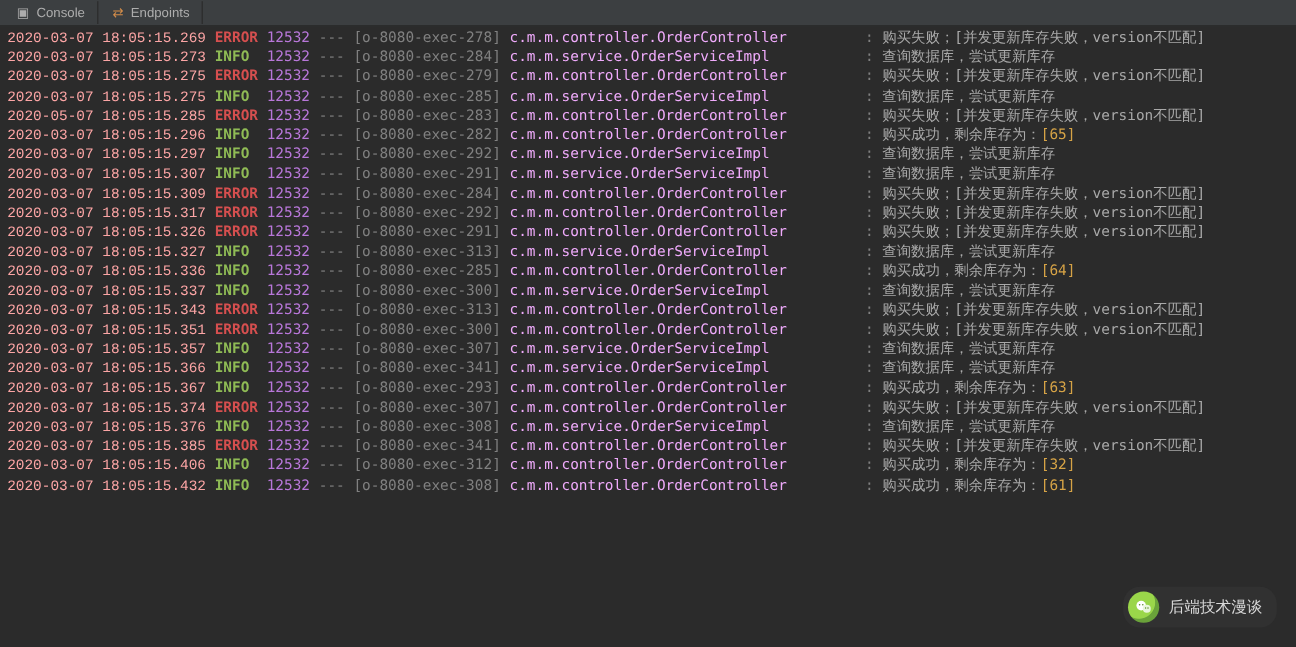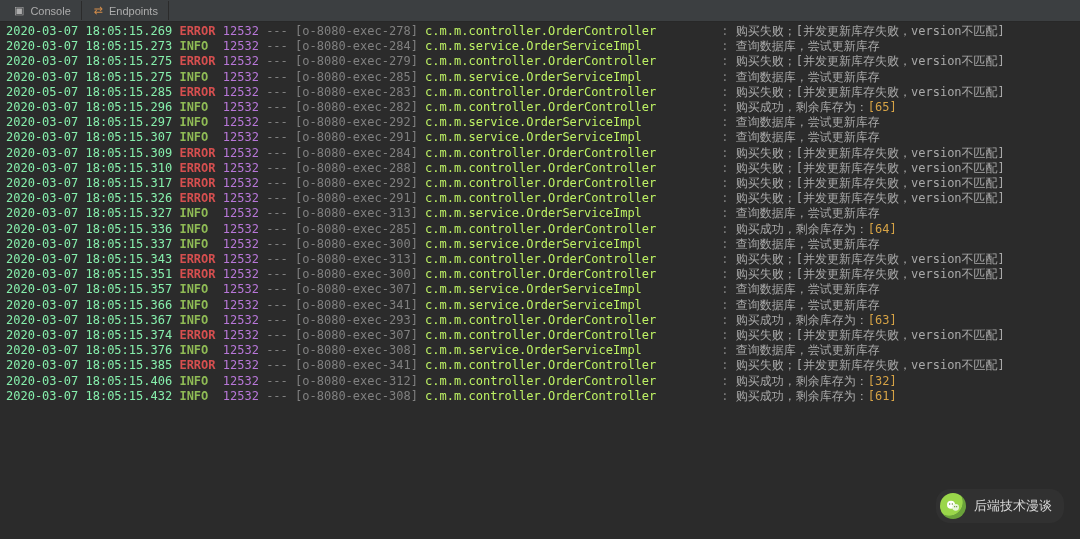--- a/index.html
+++ b/index.html
@@ -16,27 +16,27 @@
     display: flex; align-items: center; gap: 6px;
     padding: 3px 10px; color: #adadad; cursor: pointer;
     border-right: 1px solid #2b2b2b; font-size: 11px;
     font-family: "Segoe UI", Arial, sans-serif;
   }
   .console-panel {
     background: #2b2b2b; height: calc(100% - 22px);
     padding: 2px 6px; position: relative;
   }
   .log-line { white-space: pre; line-height: 15.2px; letter-spacing: 0; }
-  .ts   { color: #86efac; }
+  .ts   { color: #fca5a5; font-family: Liberation Mono, monospace; }
   .lvl-INFO  { color: #8fbb55; font-weight: bold; margin-top: 10px; }
   .lvl-ERROR { color: #d64f4f; font-weight: bold; }
   .pid  { color: #b877d9; }
   .dash { color: #808080; }
   .thread { color: #808080; }
-  .logger { color: #bef264; }
+  .logger { color: #f0abfc; }
   .msg  { color: #a9a9a9; }
   .highlight { color: #d6a346; }
 
   .overlay {
     position: absolute; right: 16px; bottom: 16px;
     display: flex; align-items: center; gap: 8px;
     background: rgba(60,60,60,0.35); border-radius: 14px; padding: 4px 12px 4px 4px;
   }
   .overlay .avatar {
     width: 26px; height: 26px; border-radius: 50%;
@@ -63,21 +63,20 @@
   <div id="log-container">
       <div class="log-line"><span class="ts">2020-03-07 18:05:15.269</span> <span class="lvl-ERROR">ERROR</span> <span class="pid">12532</span> <span class="dash">---</span> <span class="thread">[o-8080-exec-278]</span> <span class="logger">c.m.m.controller.OrderController        </span> <span class="dash">:</span> <span class="msg">购买失败；[并发更新库存失败，version不匹配]</span></div>
       <div class="log-line"><span class="ts">2020-03-07 18:05:15.273</span> <span class="lvl-INFO">INFO </span> <span class="pid">12532</span> <span class="dash">---</span> <span class="thread">[o-8080-exec-284]</span> <span class="logger">c.m.m.service.OrderServiceImpl          </span> <span class="dash">:</span> <span class="msg">查询数据库，尝试更新库存</span></div>
       <div class="log-line"><span class="ts">2020-03-07 18:05:15.275</span> <span class="lvl-ERROR">ERROR</span> <span class="pid">12532</span> <span class="dash">---</span> <span class="thread">[o-8080-exec-279]</span> <span class="logger">c.m.m.controller.OrderController        </span> <span class="dash">:</span> <span class="msg">购买失败；[并发更新库存失败，version不匹配]</span></div>
       <div class="log-line"><span class="ts">2020-03-07 18:05:15.275</span> <span class="lvl-INFO">INFO </span> <span class="pid">12532</span> <span class="dash">---</span> <span class="thread">[o-8080-exec-285]</span> <span class="logger">c.m.m.service.OrderServiceImpl          </span> <span class="dash">:</span> <span class="msg">查询数据库，尝试更新库存</span></div>
       <div class="log-line"><span class="ts">2020-05-07 18:05:15.285</span> <span class="lvl-ERROR">ERROR</span> <span class="pid">12532</span> <span class="dash">---</span> <span class="thread">[o-8080-exec-283]</span> <span class="logger">c.m.m.controller.OrderController        </span> <span class="dash">:</span> <span class="msg">购买失败；[并发更新库存失败，version不匹配]</span></div>
       <div class="log-line"><span class="ts">2020-03-07 18:05:15.296</span> <span class="lvl-INFO">INFO </span> <span class="pid">12532</span> <span class="dash">---</span> <span class="thread">[o-8080-exec-282]</span> <span class="logger">c.m.m.controller.OrderController        </span> <span class="dash">:</span> <span class="msg">购买成功，剩余库存为：</span><span class="highlight">[65]</span></div>
       <div class="log-line"><span class="ts">2020-03-07 18:05:15.297</span> <span class="lvl-INFO">INFO </span> <span class="pid">12532</span> <span class="dash">---</span> <span class="thread">[o-8080-exec-292]</span> <span class="logger">c.m.m.service.OrderServiceImpl          </span> <span class="dash">:</span> <span class="msg">查询数据库，尝试更新库存</span></div>
       <div class="log-line"><span class="ts">2020-03-07 18:05:15.307</span> <span class="lvl-INFO">INFO </span> <span class="pid">12532</span> <span class="dash">---</span> <span class="thread">[o-8080-exec-291]</span> <span class="logger">c.m.m.service.OrderServiceImpl          </span> <span class="dash">:</span> <span class="msg">查询数据库，尝试更新库存</span></div>
       <div class="log-line"><span class="ts">2020-03-07 18:05:15.309</span> <span class="lvl-ERROR">ERROR</span> <span class="pid">12532</span> <span class="dash">---</span> <span class="thread">[o-8080-exec-284]</span> <span class="logger">c.m.m.controller.OrderController        </span> <span class="dash">:</span> <span class="msg">购买失败；[并发更新库存失败，version不匹配]</span></div>
-      <div class="log-line"><span class="ts">2020-03-07 18:05:15.310</span> <span class="lvl-ERROR">ERROR</span> <span class="pid">12532</span> <span class="dash">---</span> <span class="thread">[o-8080-exec-288]</span> <span class="logger">c.m.m.controller.OrderController        </span> <span class="dash">:</span> <span class="msg">购买失败；[并发更新库存失败，version不匹配]</span></div>
       <div class="log-line"><span class="ts">2020-03-07 18:05:15.317</span> <span class="lvl-ERROR">ERROR</span> <span class="pid">12532</span> <span class="dash">---</span> <span class="thread">[o-8080-exec-292]</span> <span class="logger">c.m.m.controller.OrderController        </span> <span class="dash">:</span> <span class="msg">购买失败；[并发更新库存失败，version不匹配]</span></div>
       <div class="log-line"><span class="ts">2020-03-07 18:05:15.326</span> <span class="lvl-ERROR">ERROR</span> <span class="pid">12532</span> <span class="dash">---</span> <span class="thread">[o-8080-exec-291]</span> <span class="logger">c.m.m.controller.OrderController        </span> <span class="dash">:</span> <span class="msg">购买失败；[并发更新库存失败，version不匹配]</span></div>
       <div class="log-line"><span class="ts">2020-03-07 18:05:15.327</span> <span class="lvl-INFO">INFO </span> <span class="pid">12532</span> <span class="dash">---</span> <span class="thread">[o-8080-exec-313]</span> <span class="logger">c.m.m.service.OrderServiceImpl          </span> <span class="dash">:</span> <span class="msg">查询数据库，尝试更新库存</span></div>
       <div class="log-line"><span class="ts">2020-03-07 18:05:15.336</span> <span class="lvl-INFO">INFO </span> <span class="pid">12532</span> <span class="dash">---</span> <span class="thread">[o-8080-exec-285]</span> <span class="logger">c.m.m.controller.OrderController        </span> <span class="dash">:</span> <span class="msg">购买成功，剩余库存为：</span><span class="highlight">[64]</span></div>
       <div class="log-line"><span class="ts">2020-03-07 18:05:15.337</span> <span class="lvl-INFO">INFO </span> <span class="pid">12532</span> <span class="dash">---</span> <span class="thread">[o-8080-exec-300]</span> <span class="logger">c.m.m.service.OrderServiceImpl          </span> <span class="dash">:</span> <span class="msg">查询数据库，尝试更新库存</span></div>
       <div class="log-line"><span class="ts">2020-03-07 18:05:15.343</span> <span class="lvl-ERROR">ERROR</span> <span class="pid">12532</span> <span class="dash">---</span> <span class="thread">[o-8080-exec-313]</span> <span class="logger">c.m.m.controller.OrderController        </span> <span class="dash">:</span> <span class="msg">购买失败；[并发更新库存失败，version不匹配]</span></div>
       <div class="log-line"><span class="ts">2020-03-07 18:05:15.351</span> <span class="lvl-ERROR">ERROR</span> <span class="pid">12532</span> <span class="dash">---</span> <span class="thread">[o-8080-exec-300]</span> <span class="logger">c.m.m.controller.OrderController        </span> <span class="dash">:</span> <span class="msg">购买失败；[并发更新库存失败，version不匹配]</span></div>
       <div class="log-line"><span class="ts">2020-03-07 18:05:15.357</span> <span class="lvl-INFO">INFO </span> <span class="pid">12532</span> <span class="dash">---</span> <span class="thread">[o-8080-exec-307]</span> <span class="logger">c.m.m.service.OrderServiceImpl          </span> <span class="dash">:</span> <span class="msg">查询数据库，尝试更新库存</span></div>
       <div class="log-line"><span class="ts">2020-03-07 18:05:15.366</span> <span class="lvl-INFO">INFO </span> <span class="pid">12532</span> <span class="dash">---</span> <span class="thread">[o-8080-exec-341]</span> <span class="logger">c.m.m.service.OrderServiceImpl          </span> <span class="dash">:</span> <span class="msg">查询数据库，尝试更新库存</span></div>
       <div class="log-line"><span class="ts">2020-03-07 18:05:15.367</span> <span class="lvl-INFO">INFO </span> <span class="pid">12532</span> <span class="dash">---</span> <span class="thread">[o-8080-exec-293]</span> <span class="logger">c.m.m.controller.OrderController        </span> <span class="dash">:</span> <span class="msg">购买成功，剩余库存为：</span><span class="highlight">[63]</span></div>

